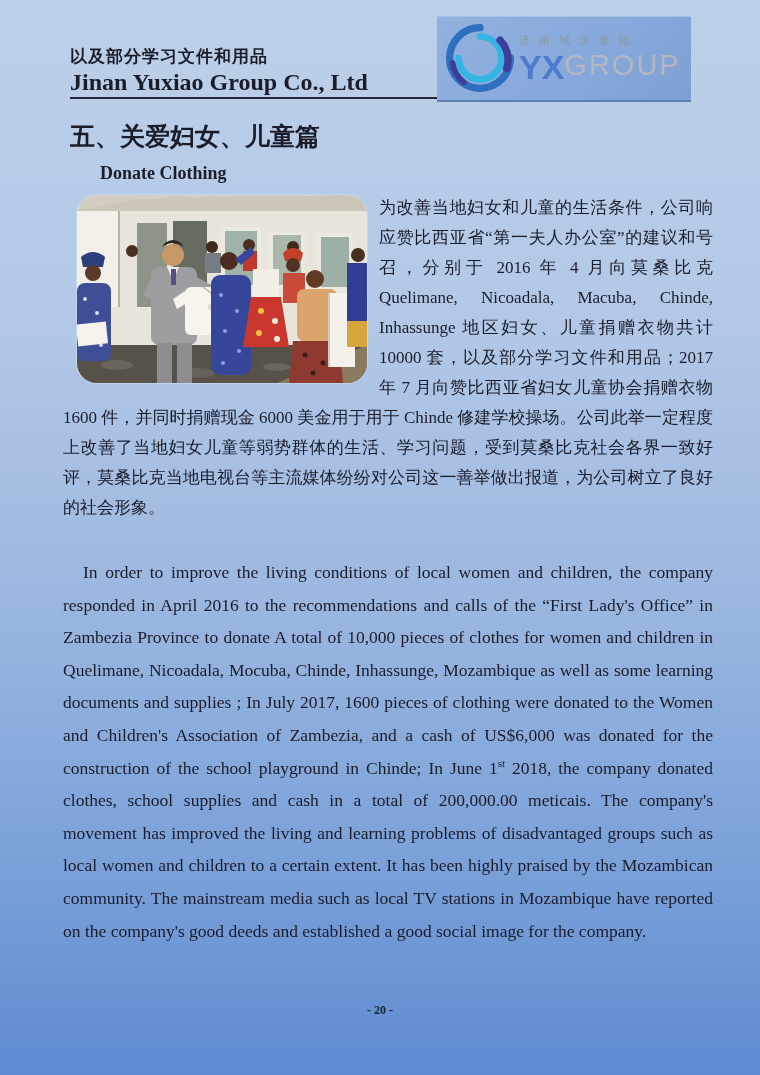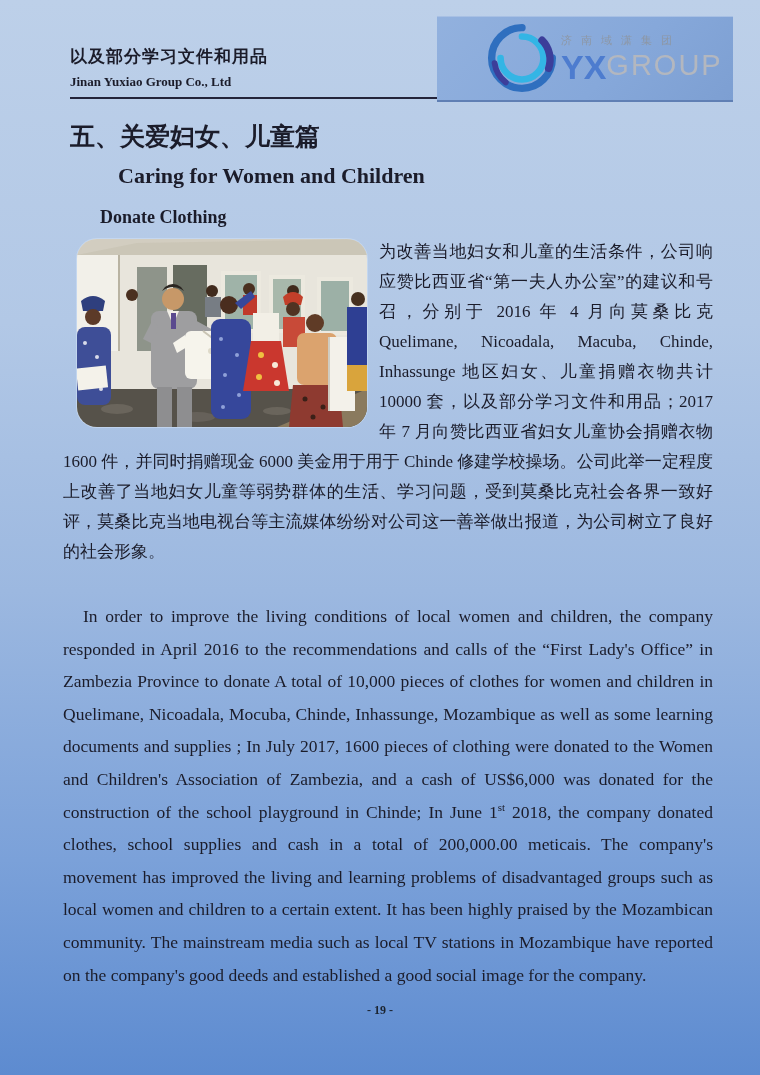--- a/index.html
+++ b/index.html
@@ -20,28 +20,28 @@
   .company-block{
     position:absolute;left:70px;top:44px;width:374px;
     border-bottom:2px solid #24243a;padding-bottom:3px;
   }
   .company-zh{
     font-family:"Liberation Sans",sans-serif;
     font-weight:700;font-size:17px;line-height:26px;letter-spacing:1px;
   }
   .company-en{
     font-family:"Liberation Serif",serif;
-    font-weight:700;font-size:13px;line-height:24px;
+    font-weight:700;font-size:24px;line-height:24px;
   }
   .logo-box{
     position:absolute;left:437px;top:16px;width:254px;height:84px;
     background:linear-gradient(135deg,#92b1de 0%,#86a8da 60%,#7d9fd2 100%);
     border-bottom:2px solid #5f7fb4;
     box-shadow:inset 0 1px 0 #a8c0e4;
-    display:flex;align-items:center;padding-left:42px;
+    display:flex;align-items:center;
   }
   .logo-swirl{width:74px;height:74px;margin-left:6px;flex:0 0 auto;}
   .logo-texts{flex:1;padding-left:2px;}
   .logo-brand-zh{
     font-family:"Liberation Sans",sans-serif;
     font-size:11px;letter-spacing:9px;color:#8d97a5;white-space:nowrap;
   }
   .logo-brand-row{display:flex;align-items:flex-start;margin-top:2px;}
   .logo-yx{
     font-family:"Liberation Sans",sans-serif;
@@ -120,21 +120,20 @@
       <div class="logo-brand-row">
         <span class="logo-yx">YX</span>
         <span class="logo-group">GROUP</span>
       </div>
     </div>
   </div>
 
   <div class="content">
 
     <h1 class="sec-title-zh">五、关爱妇女、儿童篇</h1>
-    <h2 class="sec-title-en">Caring for Women and Children</h2>
     <h4 class="item-title-en">Donate Clothing</h4>
 
     <p class="para-zh">
       <span class="photo">
         <svg viewBox="0 0 290 188" preserveAspectRatio="none" aria-hidden="true">
 
           <rect x="0" y="0" width="290" height="188" fill="#e8e5dc"></rect>
           <rect x="0" y="0" width="290" height="16" fill="#d2cdc0"></rect>
           <path d="M0 16 L60 4 L290 0 L290 16 Z" fill="#c6c1b1" opacity="0.6"></path>
           <rect x="0" y="16" width="42" height="96" fill="#f2f0e9"></rect>
@@ -220,15 +219,15 @@
           <rect x="270" y="68" width="20" height="58" fill="#2e3f93"></rect>
           <rect x="270" y="126" width="20" height="26" fill="#d9a43c"></rect>
         </svg>
       </span><span>为改善当地妇女和儿童的生活条件，公司响应赞比西亚省“第一夫人办公室”的建议和号召，分别于 2016 年 4 月向莫桑比克 Quelimane, Nicoadala, Macuba, Chinde, Inhassunge 地区妇女、儿童捐赠衣物共计 10000 套，以及部分学习文件和用品；2017 年 7 月向赞比西亚省妇女儿童协会捐赠衣物 1600 件，并同时捐赠现金 6000 美金用于用于 Chinde 修建学校操场。公司此举一定程度上改善了当地妇女儿童等弱势群体的生活、学习问题，受到莫桑比克社会各界一致好评，莫桑比克当地电视台等主流媒体纷纷对公司这一善举做出报道，为公司树立了良好的社会形象。</span>
     </p>
 
     <p class="para-en"><span>In order to improve the living conditions of local women and children, the company responded in April 2016 to the recommendations and calls of the “First Lady's Office” in Zambezia Province to donate A total of 10,000 pieces of clothes for women and children in Quelimane, Nicoadala, Mocuba, Chinde, Inhassunge, Mozambique as well as some learning documents and supplies ; In July 2017, 1600 pieces of clothing were donated to the Women and Children's Association of Zambezia, and a cash of US$6,000 was donated for the construction of the school playground in Chinde; In June 1</span><sup>st</sup><span> 2018, the company donated clothes, school supplies and cash in a total of 200,000.00 meticais. The company's movement has improved the living and learning problems of disadvantaged groups such as local women and children to a certain extent. It has been highly praised by the Mozambican community. The mainstream media such as local TV stations in Mozambique have reported on the company's good deeds and established a good social image for the company.</span></p>
 
   </div>
 
-  <div class="page-number">- 19 -</div>
+  <div class="page-number">- 20 -</div>
 
 </div>
 
 </body></html>

